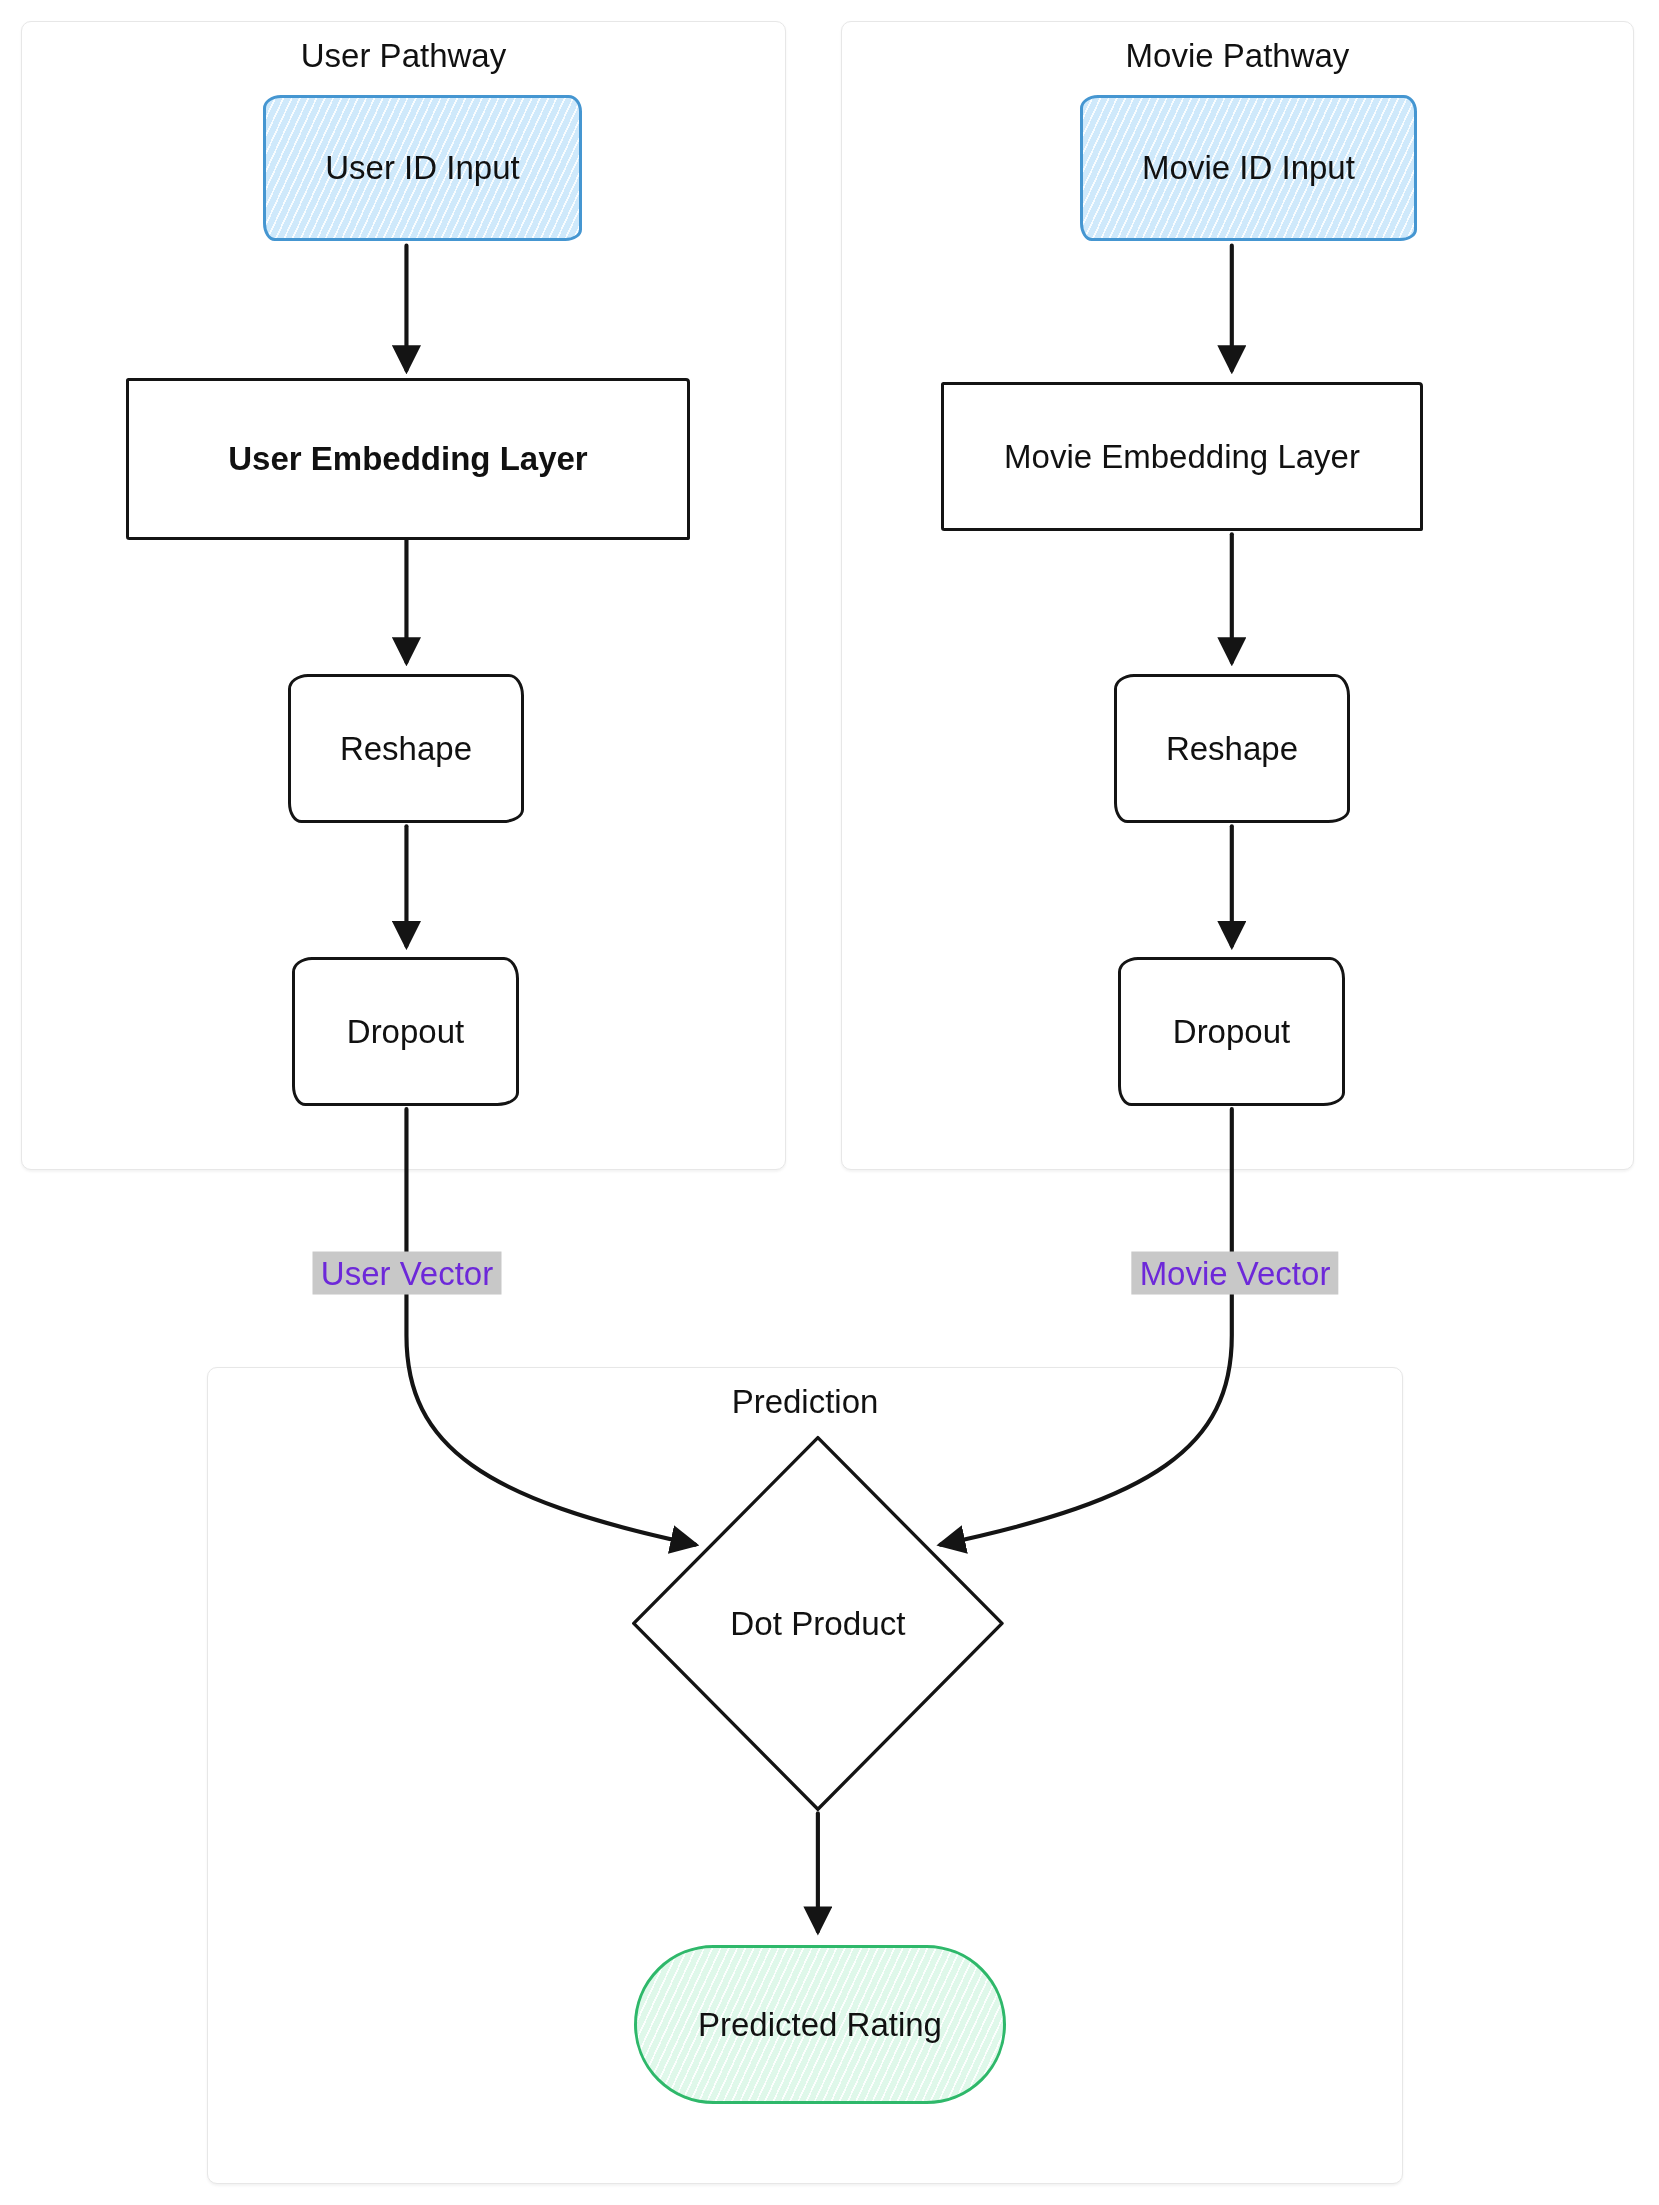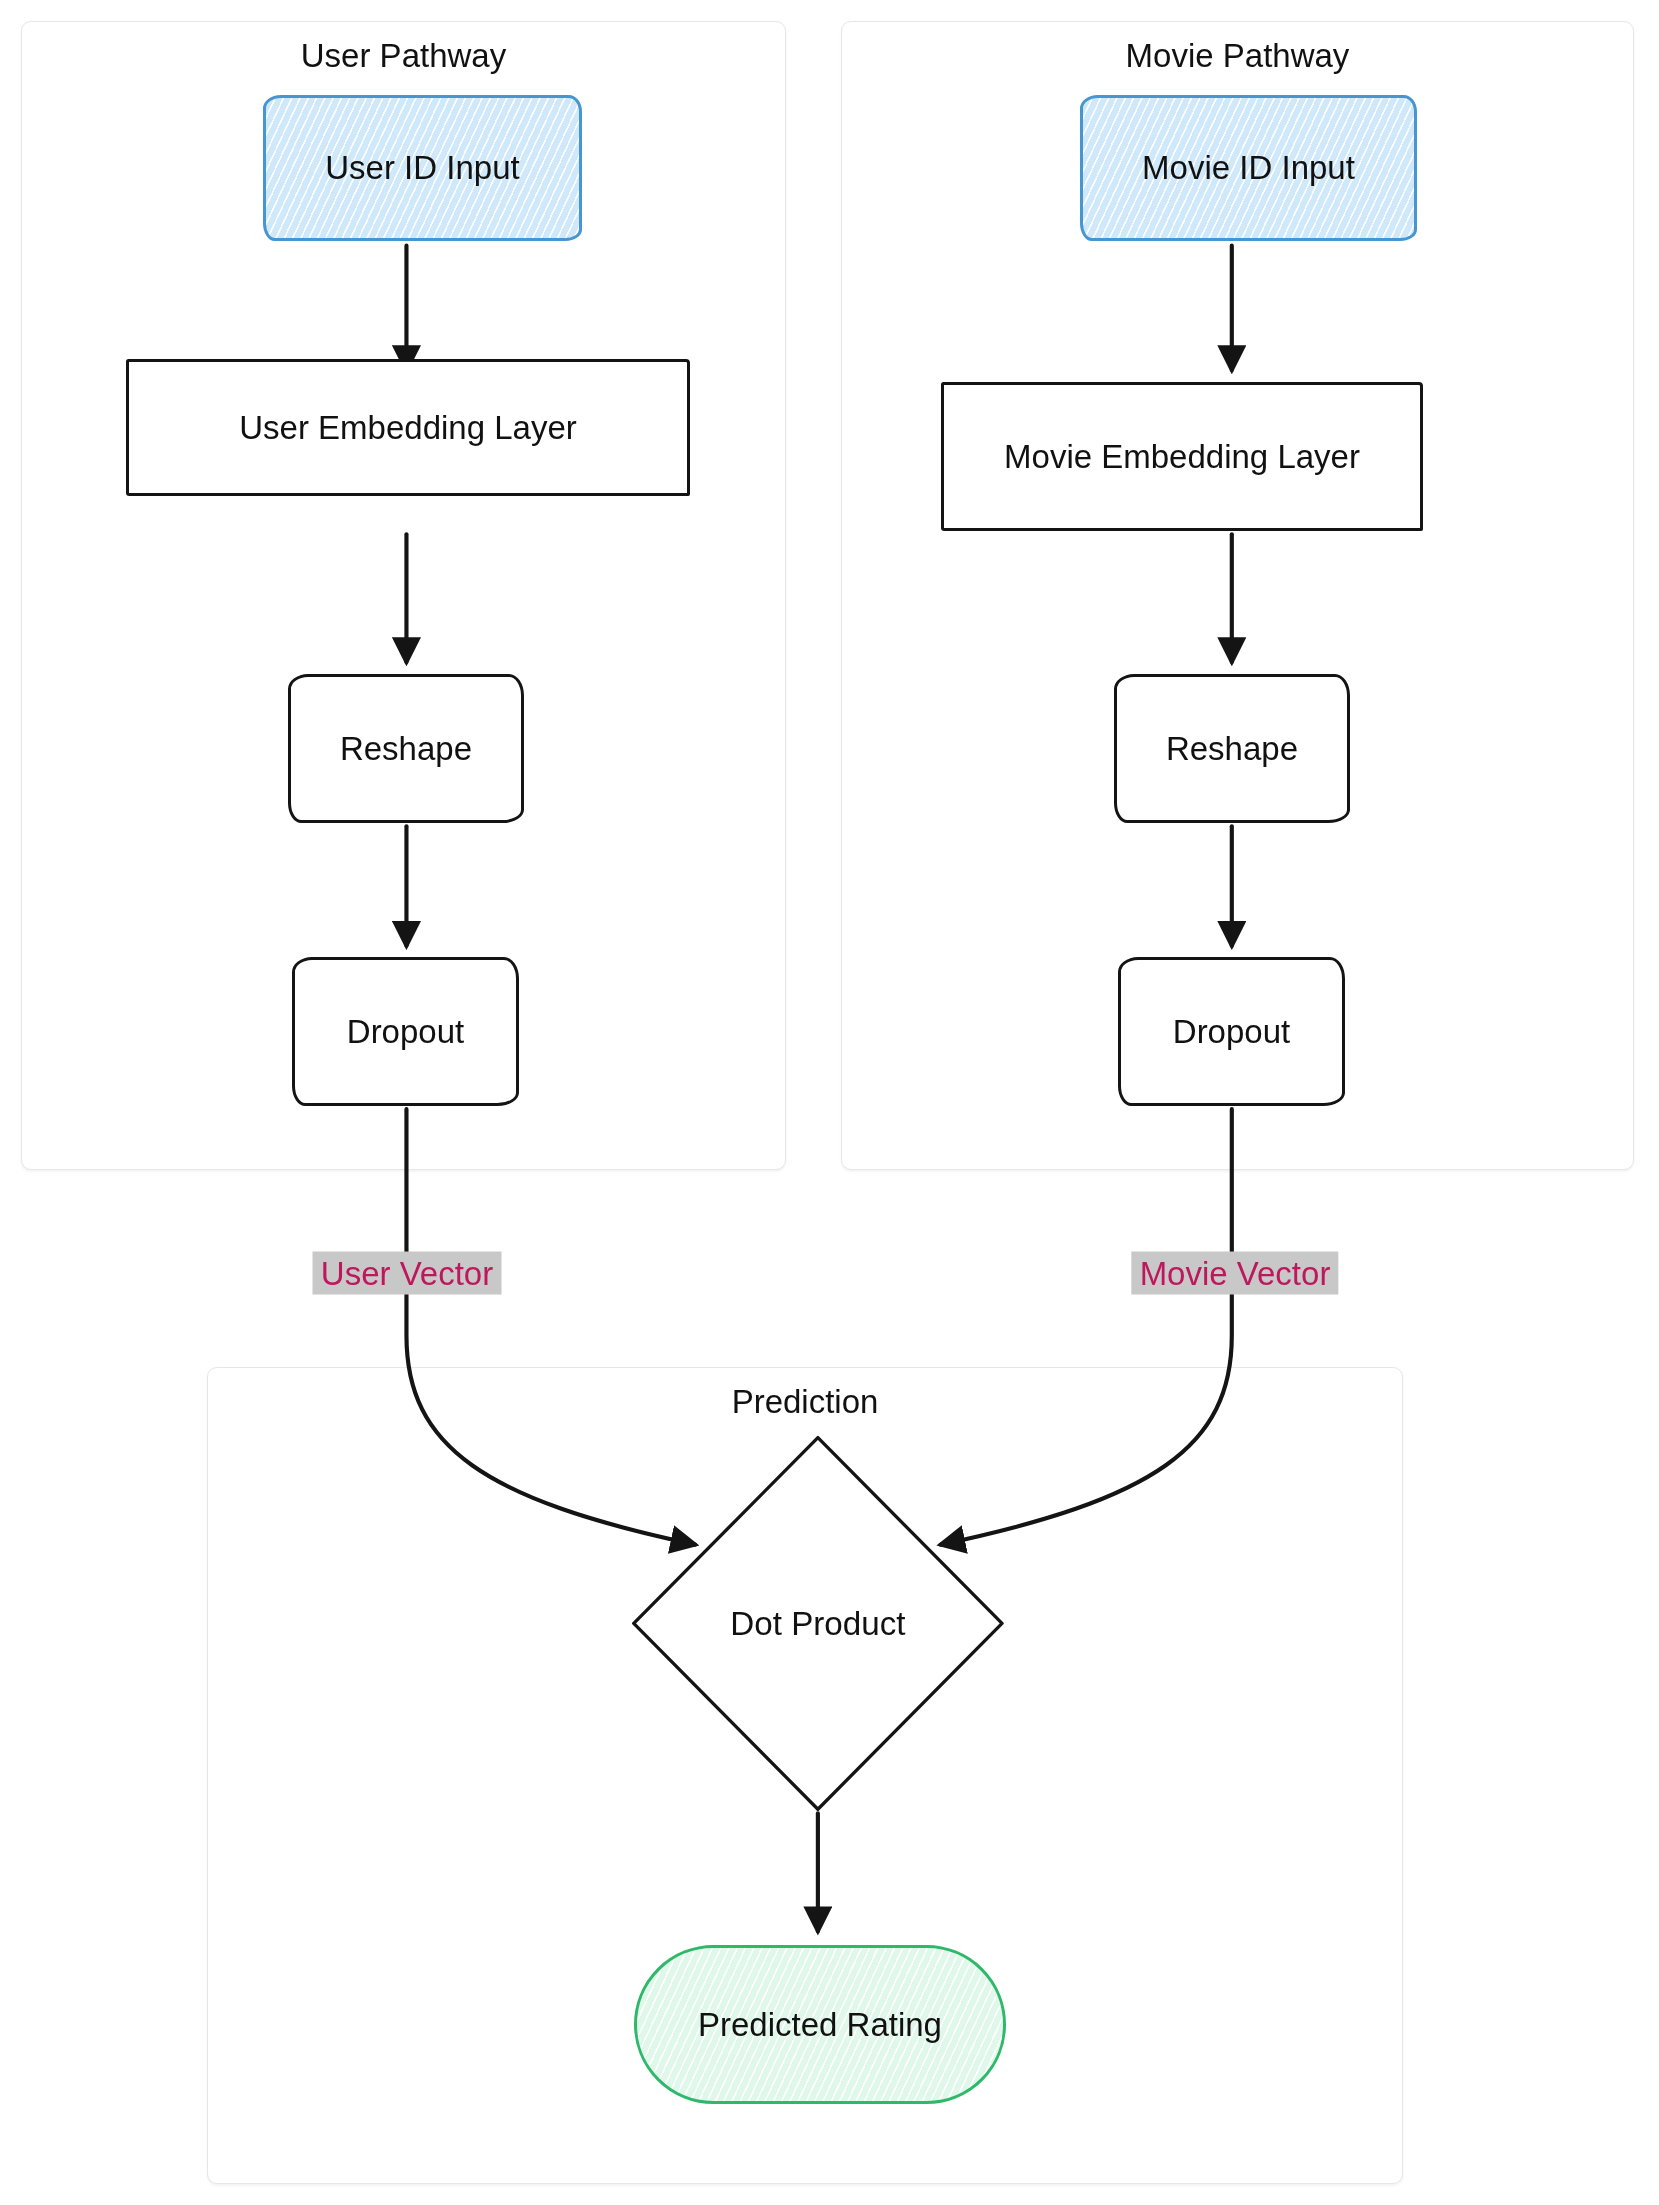--- a/index.html
+++ b/index.html
@@ -75,21 +75,21 @@
       transparent 1.7px,
       transparent 7.5px
     );
     border-radius: 80px;
   }
 
   .edge-label {
     position: absolute;
     transform: translate(-50%, -50%);
     background: var(--edge-label-bg, #c8c8c8);
-    color: #be185d;
+    color: #6d28d9;
     font-size: 33px;
     line-height: 1.2;
     padding: 1.7px 8.3px;
     white-space: nowrap;
     z-index: 4;
   }
 
   svg.overlay {
     position: absolute;
     left: 0;
@@ -157,21 +157,21 @@
     <path class="edge-path" marker-end="url(#arrow)" d="M 1485 1337 L 1485 1610 C 1485 1745 1390 1808 1134 1862"></path>
 
     <path class="edge-path" marker-end="url(#arrow)" d="M 986 2186 L 986 2328"></path>
 
     <polygon class="diamond" points="986,1733 1208,1957 986,2181 764,1957"></polygon>
     <text class="diamond-label" x="986" y="1971">Dot Product</text>
   </svg>
 
   <div class="node input-node" style="left:247px; top:95px; width:319px; height:146px;">User ID Input</div>
 
-  <div class="node rect" style="left:126px; top:359px; width:564px; height:137px;">User Embedding Layer</div>
+  <div class="node rect" style="left:126px; top:378px; width:564px; height:162px;font-weight:bold;">User Embedding Layer</div>
 
   <div class="node rounded" style="left:288px; top:674px; width:236px; height:149px;">Reshape</div>
 
   <div class="node rounded" style="left:292px; top:957px; width:227px; height:149px;">Dropout</div>
 
   <div class="node input-node" style="left:1064px; top:95px; width:337px; height:146px;">Movie ID Input</div>
 
   <div class="node rect" style="left:941px; top:382px; width:482px; height:149px;">Movie Embedding Layer</div>
 
   <div class="node rounded" style="left:1114px; top:674px; width:236px; height:149px;">Reshape</div>

